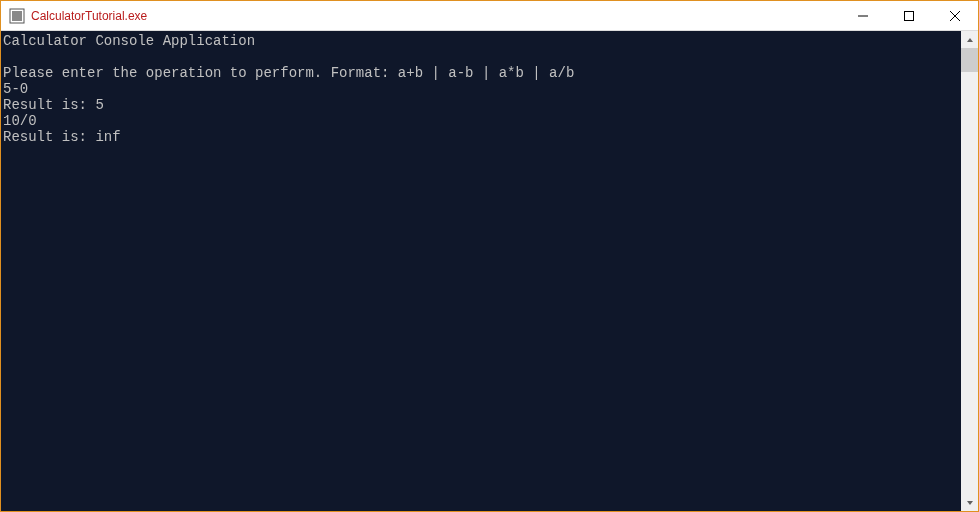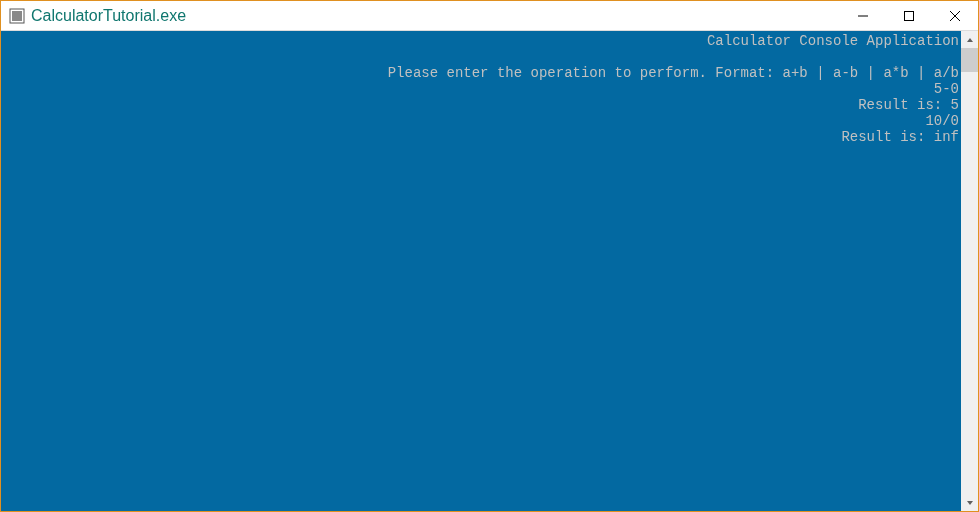--- a/index.html
+++ b/index.html
@@ -32,22 +32,22 @@
     }
     .titlebar-icon {
       width: 16px;
       height: 16px;
       margin-right: 6px;
       display: flex;
       align-items: center;
       justify-content: center;
     }
     .titlebar-title {
-      font-size: 16px;
-      color: #0f766e;
+      font-size: 12px;
+      color: #b91c1c;
       flex: 1;
     }
     .window-controls {
       display: flex;
       height: 100%;
     }
     .win-btn {
       width: 46px;
       height: 100%;
       display: flex;
@@ -62,29 +62,28 @@
       height: 10px;
     }
     .console-area {
       flex: 1;
       display: flex;
       background: #000;
       position: relative;
     }
     .console {
       flex: 1;
-      background: #0369a1;
+      background: #0f172a;
       color: #c0c0c0;
       font-family: Consolas, "Courier New", monospace;
       font-size: 14px;
       line-height: 16px;
       padding: 2px 2px;
       white-space: pre;
       overflow: hidden;
-      text-align: right;
     }
     .scrollbar {
       width: 17px;
       background: #f0f0f0;
       display: flex;
       flex-direction: column;
     }
     .scroll-arrow {
       height: 17px;
       background: #f0f0f0;

